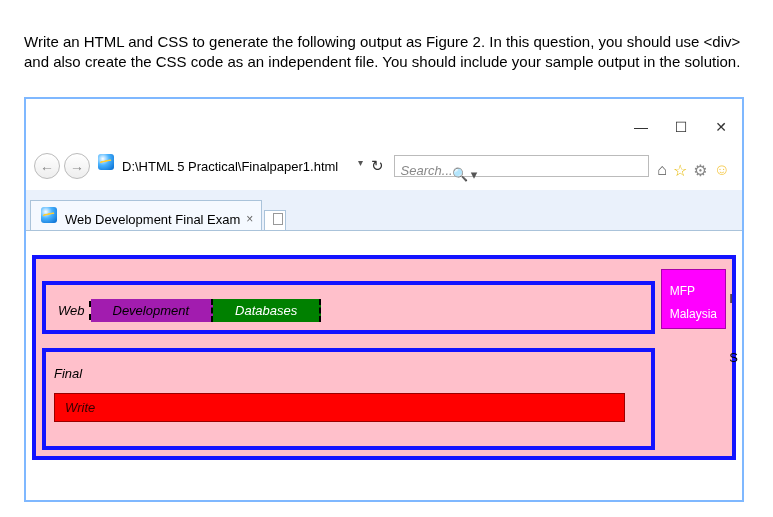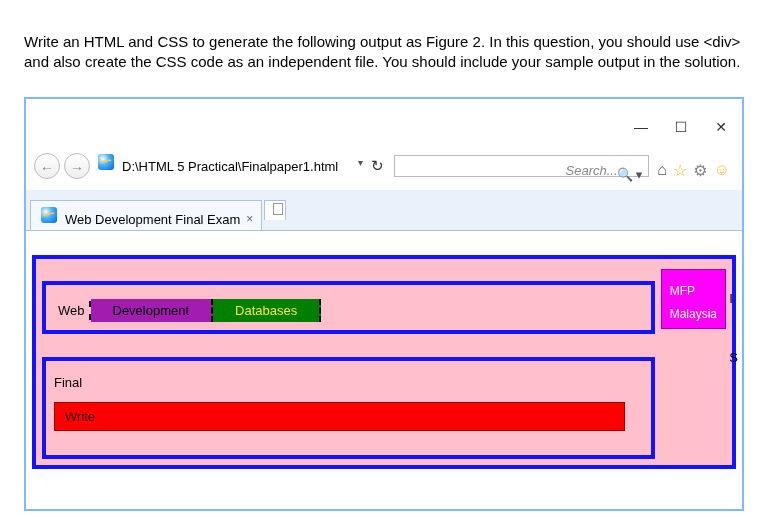--- a/index.html
+++ b/index.html
@@ -68,30 +68,30 @@
   .drop { color:#555; font-size:10px; margin:0 4px; }
   .refresh { font-size:15px; color:#333; margin-right:6px; }
   .search-box {
     flex: 1;
     border: 1px solid #bbb;
     background: #fff;
     height: 22px;
     display: flex; align-items:center;
     padding: 0 6px;
     color: #888; font-style: italic; font-size: 13px;
-    justify-content: flex-end;
+    justify-content: flex-start;
     min-width: 150px;
   }
   .search-box .mag { color:#555; font-style:normal; display:flex; align-items:center; gap:2px;}
   .tool-icons { display:flex; gap:6px; padding:0 4px; align-items:center; }
   .tico { font-size:16px; }
   .home{color:#555;} .star{color:#e6b800;} .gear{color:#888;} .smile{color:#f5c94a;}
 
   .tabstrip {
-    display:flex; align-items:flex-start;
+    display:flex; align-items:flex-end;
     border-bottom:1px solid #aac3da;
     background:#eaf1fb;
     padding: 2px 4px 0 4px;
   }
   .tab {
     background:#f5f9ff;
     border:1px solid #aac3da;
     border-bottom:none;
     padding:3px 8px 3px 6px;
     font-size:13px;
@@ -115,31 +115,31 @@
     background: #fff;
   }
   .outer {
     border: 4px solid #1313ff;
     background: pink;
     padding: 6px 6px;
     display:flex;
     gap:6px;
     position:relative;
   }
-  .leftcol { flex:1; display:flex; flex-direction:column; gap:15px;}
+  .leftcol { flex:1; display:flex; flex-direction:column; gap:6px;font-style:italic;}
   .box-top {
     border:4px solid #1313ff;
     background: pink;
     padding:6px 8px 8px 8px;
     display:flex; align-items:center; gap:0;
     font-size:13px;
   }
   .cell-web { padding:2px 4px; border-right:2px dashed #000; }
   .cell-dev { background: #a21caf; padding:4px 22px; border-right:2px dashed #000; }
-  .cell-db  { background: green; color:#fde047; padding:4px 22px; border-right:2px dashed #000;}
+  .cell-db  { background: green; color:#ffffff; padding:4px 22px; border-right:2px dashed #000;}
   .box-bottom{
     border:4px solid #1313ff;
     background: pink;
     padding:4px 8px 24px 8px;
   }
   .final-label{ font-size:13px; padding:2px 0 4px 0;}
   .exam-bar{
     background: red;
     border:1px solid #900;
     color:#300;

